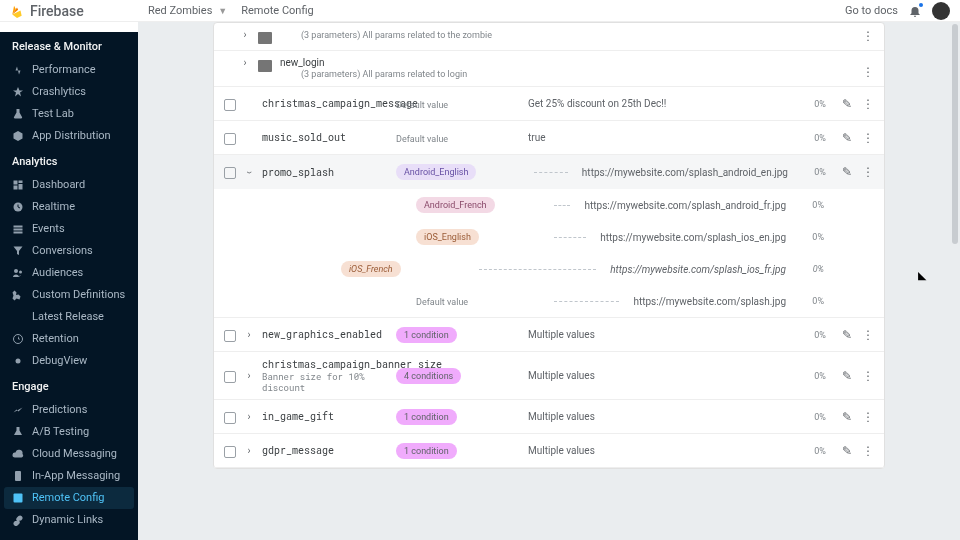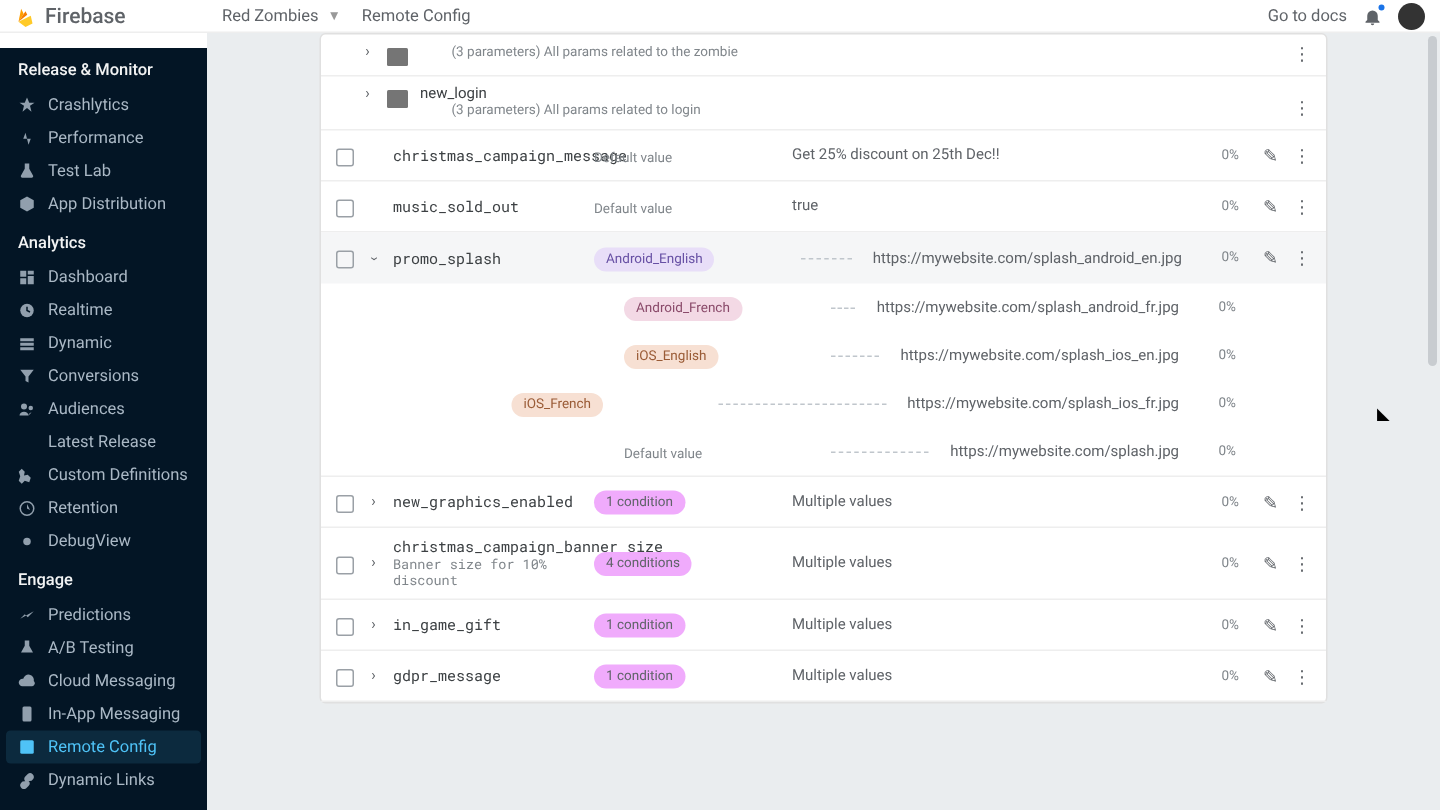--- a/index.html
+++ b/index.html
@@ -85,32 +85,32 @@
   <span class="avatar"></span>
 </div>
 
 <div class="shell">
   <div class="sidebar">
     <div class="section-title">Release &amp; Monitor</div>
     <div id="rel-items">
         <div class="item">
           <span class="ic">
             <svg width="12" height="12" viewBox="0 0 24 24" fill="currentColor">
+              <path d="M3 13h4l3-8 4 16 3-8h4"></path>
+            </svg>
+          </span>
+          <span>Performance</span>
+        </div>
+        <div class="item">
+          <span class="ic">
+            <svg width="12" height="12" viewBox="0 0 24 24" fill="currentColor">
               <path d="M12 2l3 7h7l-6 4 2 8-6-5-6 5 2-8-6-4h7z"></path>
             </svg>
           </span>
           <span>Crashlytics</span>
-        </div>
-        <div class="item">
-          <span class="ic">
-            <svg width="12" height="12" viewBox="0 0 24 24" fill="currentColor">
-              <path d="M3 13h4l3-8 4 16 3-8h4"></path>
-            </svg>
-          </span>
-          <span>Performance</span>
         </div>
         <div class="item">
           <span class="ic">
             <svg width="12" height="12" viewBox="0 0 24 24" fill="currentColor">
               <path d="M9 2v7l-5 9a2 2 0 0 0 2 3h12a2 2 0 0 0 2-3l-5-9V2z"></path>
             </svg>
           </span>
           <span>Test Lab</span>
         </div>
         <div class="item">
@@ -140,21 +140,21 @@
             </svg>
           </span>
           <span>Realtime</span>
         </div>
         <div class="item">
           <span class="ic">
             <svg width="12" height="12" viewBox="0 0 24 24" fill="currentColor">
               <path d="M3 5h18v4H3zm0 6h18v4H3zm0 6h18v4H3z"></path>
             </svg>
           </span>
-          <span>Dynamic</span>
+          <span>Events</span>
         </div>
         <div class="item">
           <span class="ic">
             <svg width="12" height="12" viewBox="0 0 24 24" fill="currentColor">
               <path d="M3 3h18L14 12v8l-4-2v-6z"></path>
             </svg>
           </span>
           <span>Conversions</span>
         </div>
         <div class="item">
@@ -163,32 +163,32 @@
               <circle cx="8" cy="8" r="4"></circle>
               <circle cx="17" cy="10" r="3"></circle>
               <path d="M2 20c0-3 3-5 6-5s6 2 6 5zm12 0c0-2 2-4 4-4"></path>
             </svg>
           </span>
           <span>Audiences</span>
         </div>
         <div class="item">
           <span class="ic">
             <svg width="12" height="12" viewBox="0 0 24 24" fill="currentColor">
+              <path d="M5 3l4 4-1 5 5-1 4 4-2 6-6-2-4 4-4-4 2-6-2-6z"></path>
+            </svg>
+          </span>
+          <span>Custom Definitions</span>
+        </div>
+        <div class="item">
+          <span class="ic">
+            <svg width="12" height="12" viewBox="0 0 24 24" fill="currentColor">
               <path d="M12 2v12m0 0l-4-4m4 4l4-4M4 20h16"></path>
             </svg>
           </span>
           <span>Latest Release</span>
-        </div>
-        <div class="item">
-          <span class="ic">
-            <svg width="12" height="12" viewBox="0 0 24 24" fill="currentColor">
-              <path d="M5 3l4 4-1 5 5-1 4 4-2 6-6-2-4 4-4-4 2-6-2-6z"></path>
-            </svg>
-          </span>
-          <span>Custom Definitions</span>
         </div>
         <div class="item">
           <span class="ic">
             <svg width="12" height="12" viewBox="0 0 24 24" fill="currentColor">
               <path d="M12 6v6l4 2"></path>
               <circle cx="12" cy="12" r="9" fill="none" stroke="currentColor" stroke-width="2"></circle>
             </svg>
           </span>
           <span>Retention</span>
         </div>
@@ -331,21 +331,21 @@
               <div class="pct">0%</div>
               <div class="row-actions" style="width:34px;"></div>
             </div>
             <div class="sub-row" style="padding-left: 186px;">
               <div class="cond-col"><span class="chip peach">iOS_English</span></div>
               <span class="dash-line"></span>
               <div class="val-col">https://mywebsite.com/splash_ios_en.jpg</div>
               <div class="pct">0%</div>
               <div class="row-actions" style="width:34px;"></div>
             </div>
-            <div class="sub-row" style="padding-left: 111px;">
+            <div class="sub-row" style="padding-left: 111px; font-style: italic;">
               <div class="cond-col"><span class="chip peach">iOS_French</span></div>
               <span class="dash-line"></span>
               <div class="val-col">https://mywebsite.com/splash_ios_fr.jpg</div>
               <div class="pct">0%</div>
               <div class="row-actions" style="width:34px;"></div>
             </div>
           </div>
         <div class="sub-row" style="padding-left:186px;">
           <div class="cond-col"><span class="dv">Default value</span></div>
           <span class="dash-line"></span>

